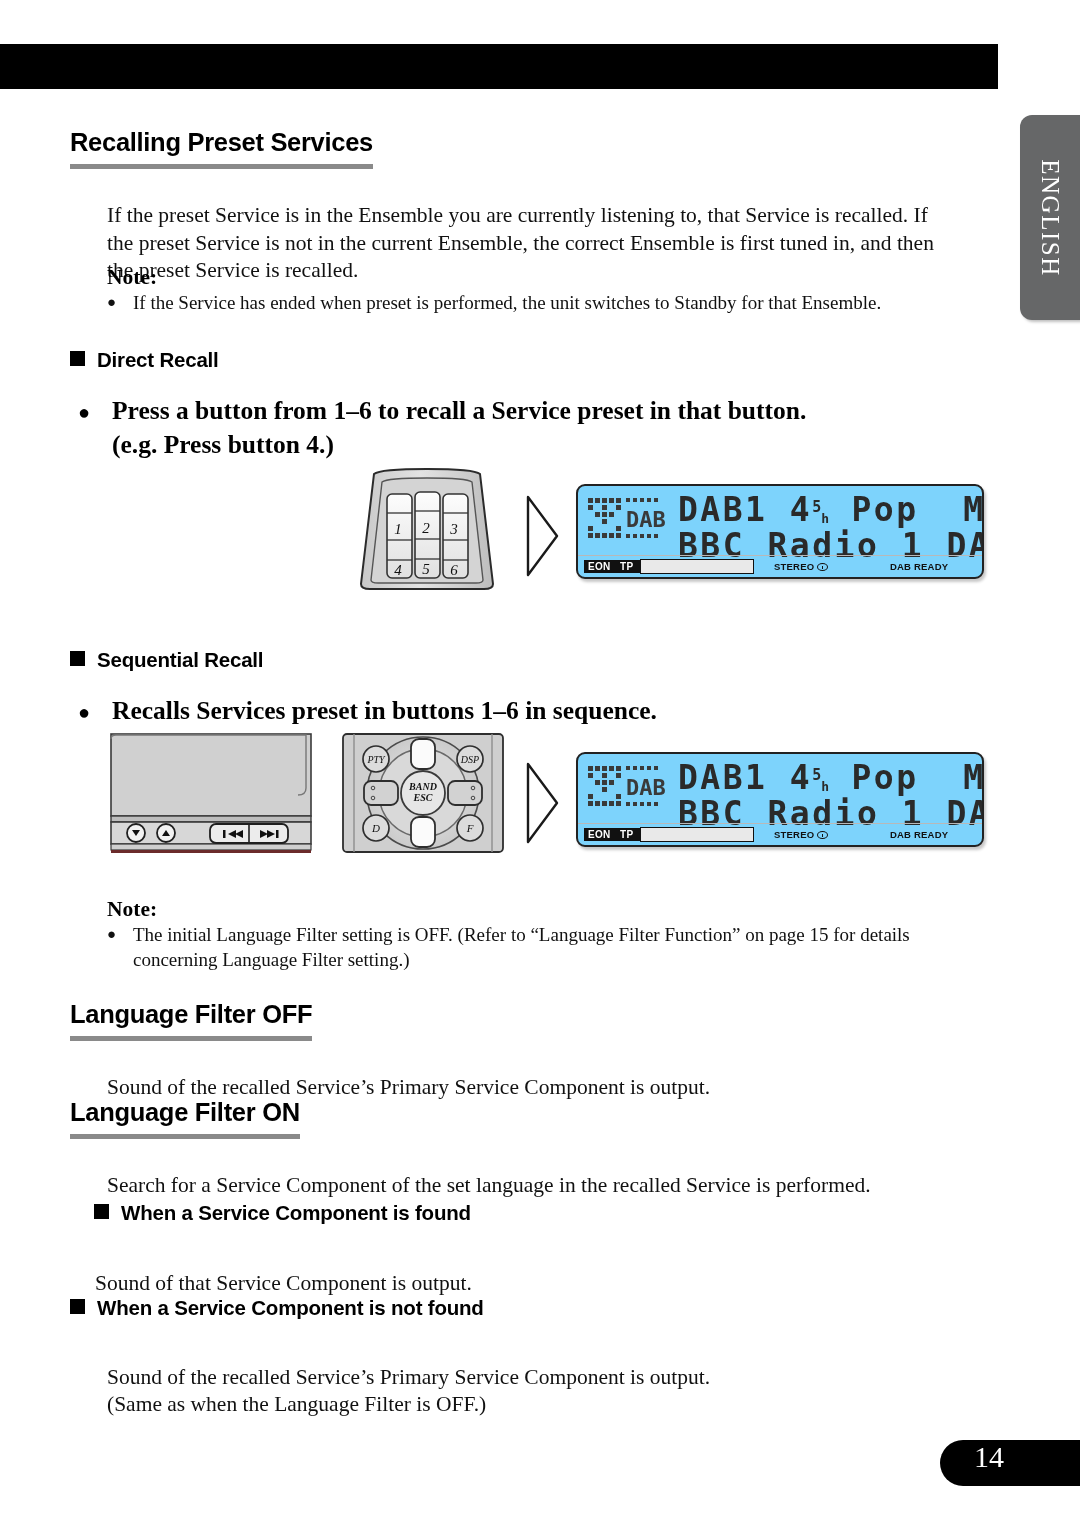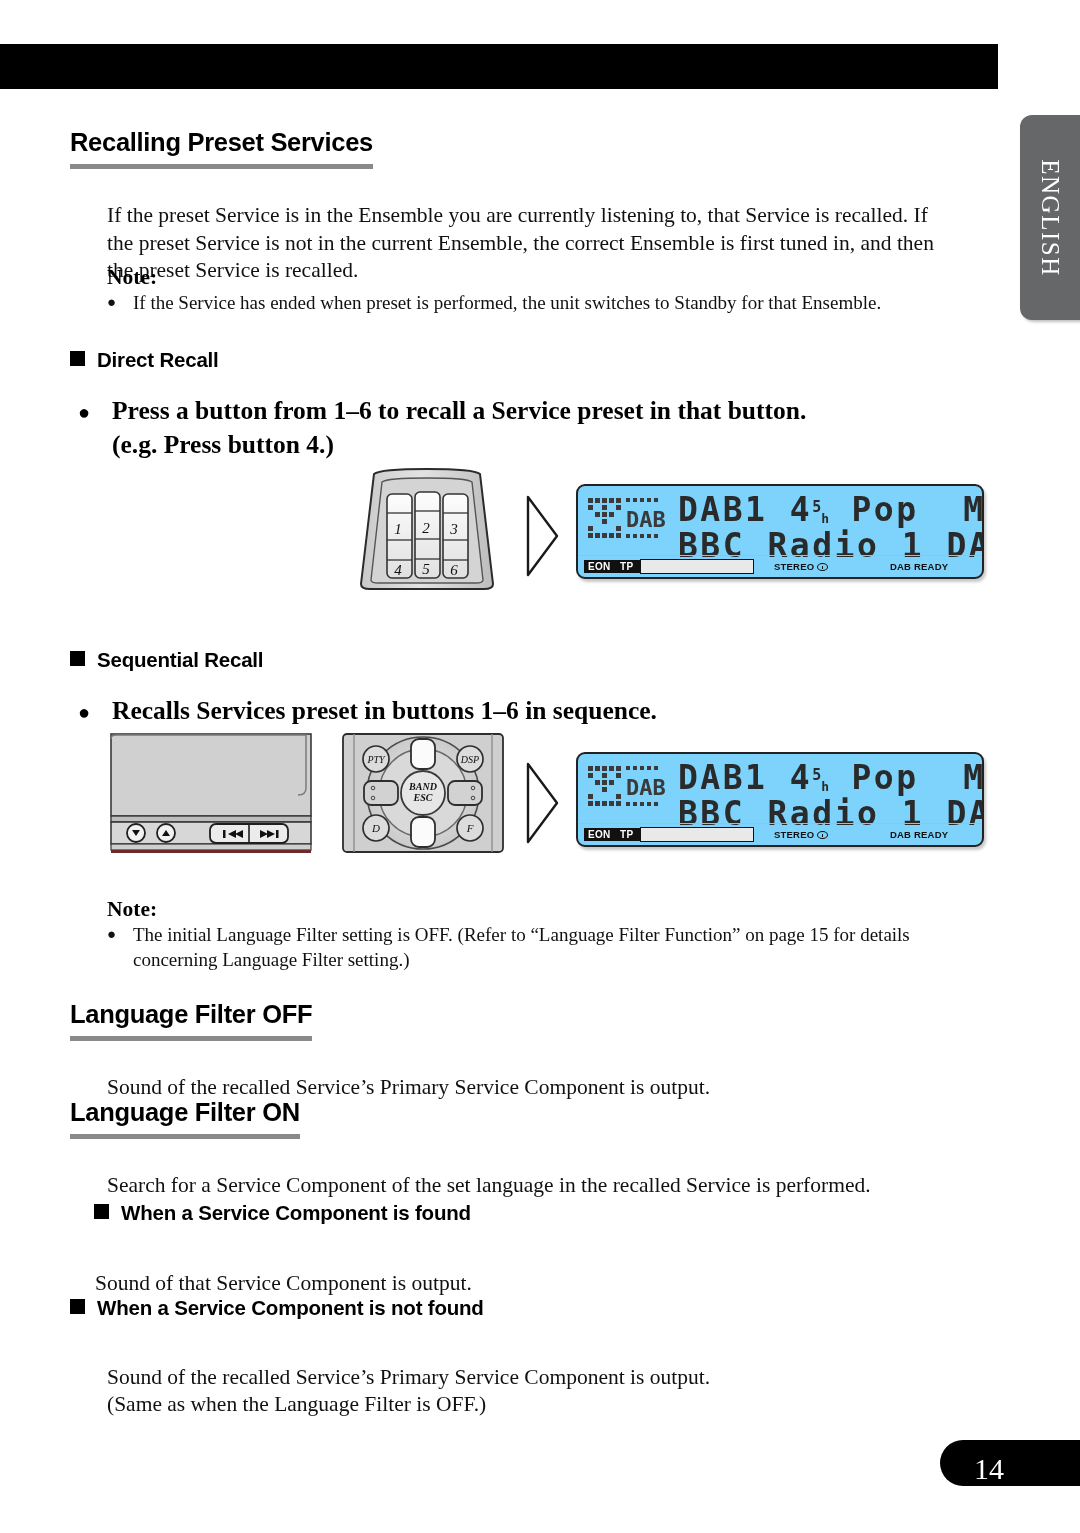--- a/index.html
+++ b/index.html
@@ -223,21 +223,21 @@
   
   .page-num{
     position:absolute;
     right:0; top:1440px;
     width:140px; height:46px;
     background:#000;
     border-radius:23px 0 0 23px;
     color:#fff;
     font-family:"Liberation Serif", serif;
     font-size:30px;
-    display:flex; align-items:flex-end; justify-content:center;
+    display:flex; align-items:flex-start; justify-content:center;
     padding-right:42px;
   }
 </style>
 </head>
 <body>
 
 <div class="top-bar"></div>
 
 <div class="lang-tab">
   <span>ENGLISH</span>

